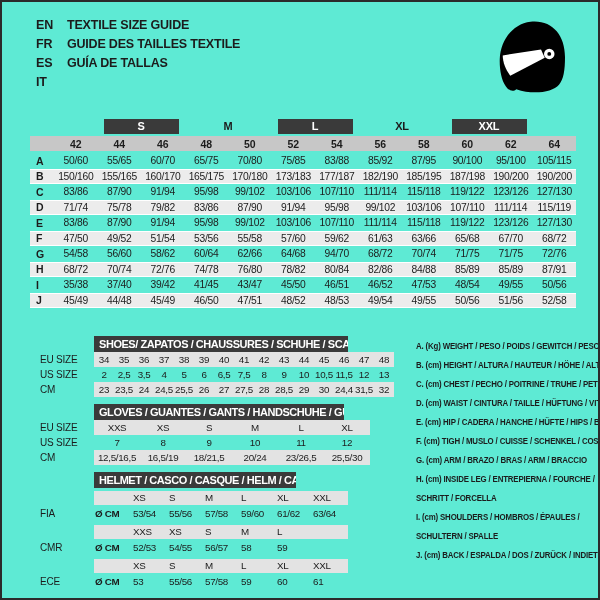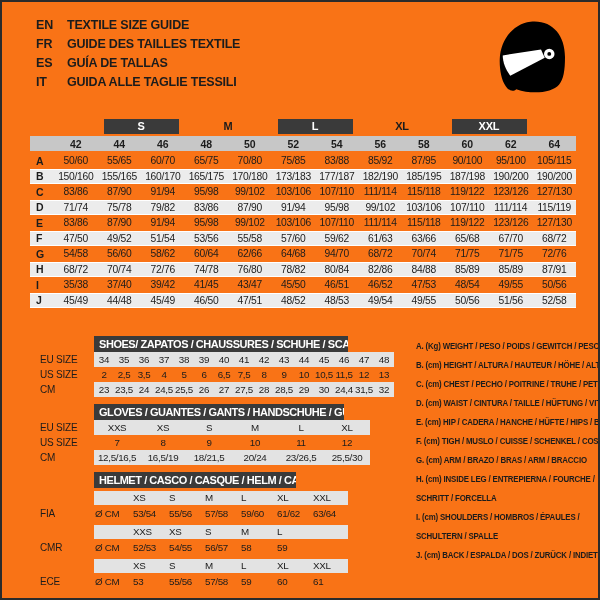--- a/index.html
+++ b/index.html
@@ -1,18 +1,18 @@
 <!DOCTYPE html>
 <html><head>
 <meta charset="utf-8">
 <style>
   * { margin:0; padding:0; box-sizing:border-box; }
   html,body { width:600px; height:600px; }
   body { font-family:"Liberation Sans","DejaVu Sans",sans-serif; background:#fff; color:#1c1c1c; }
-  .page { width:600px; height:600px; border:2px solid #2b2b2b; background:#f97316; position:relative; overflow:hidden; }
+  .page { width:600px; height:600px; border:2px solid #2b2b2b; background:#5eead4; position:relative; overflow:hidden; }
 
   
   .header { padding:14px 0 0 34px; height:112px; position:relative; }
   .lang-row { display:flex; font-weight:700; font-size:12.5px; line-height:19px; letter-spacing:-0.2px; }
   .lang-code { width:31px; flex:none; }
   .helmet-wrap { position:absolute; top:12px; right:30px; width:78px; height:94px; }
   .helmet-wrap svg { width:100%; height:100%; }
 
   
   .main-table { margin:4px 22px 0 28px; }
@@ -41,21 +41,21 @@
   .shoes .srow { grid-template-columns:62px repeat(15,20px); }
   .gloves .srow { grid-template-columns:62px repeat(6,46px); }
   .helmetT .srow { grid-template-columns:62px 38px repeat(6,36px); }
   .lab { font-weight:400; font-size:10px; padding-left:8px; letter-spacing:-0.2px; white-space:nowrap; }
   .v { text-align:center; height:15px; line-height:15px; white-space:nowrap; }
   .srow.shaded .v { background:#e3e3e3; }
   .helmetT .v { text-align:left; padding-left:1px; }
   .helmetT .srow.shaded { height:14px; margin-top:3px; }
   .helmetT .srow.shaded .v { height:14px; line-height:14px; }
   .helmetT .vrow { height:17px; }
-  .unit { font-weight:400; }
+  .unit { font-weight:700; }
 
   
   .legend { margin-left:10px; padding-top:0; width:190px; flex:none; }
   .legend-line { font-weight:700; font-size:9.4px; line-height:19px; white-space:nowrap; transform:scaleX(0.84); transform-origin:left center; letter-spacing:-0.2px; }
 </style>
 </head>
 <body>
 
 <div class="page">
 
@@ -68,21 +68,20 @@
         <div class="lang-row">
           <span class="lang-code">FR</span>
           <span class="lang-title">GUIDE DES TAILLES TEXTILE</span>
         </div>
         <div class="lang-row">
           <span class="lang-code">ES</span>
           <span class="lang-title">GUÍA DE TALLAS</span>
         </div>
         <div class="lang-row">
           <span class="lang-code">IT</span>
-          <span class="lang-title">GUIDA ALLE TAGLIE TESSILI</span>
         </div>
       </div>
     <div class="helmet-wrap">
       <svg viewBox="0 0 104 115" aria-hidden="true">
         <path d="M54 5 C 30 8, 14 30, 13 55 C 12.6 68, 15 83, 21 91 C 25 97, 31 99, 35 95 C 58 103, 83 99, 92 89 C 98 82, 100 70, 100 52 C 100 22, 82 2, 54 5 Z" fill="#000"></path>
         <path d="M17 50 L 68 42 L 73 53 L 27 77 C 21 69, 17 59, 17 50 Z" fill="#fff"></path>
         <circle cx="79" cy="48" r="7" fill="#fff"></circle>
         <circle cx="79" cy="48" r="2.6" fill="#000"></circle>
       </svg>
     </div>

